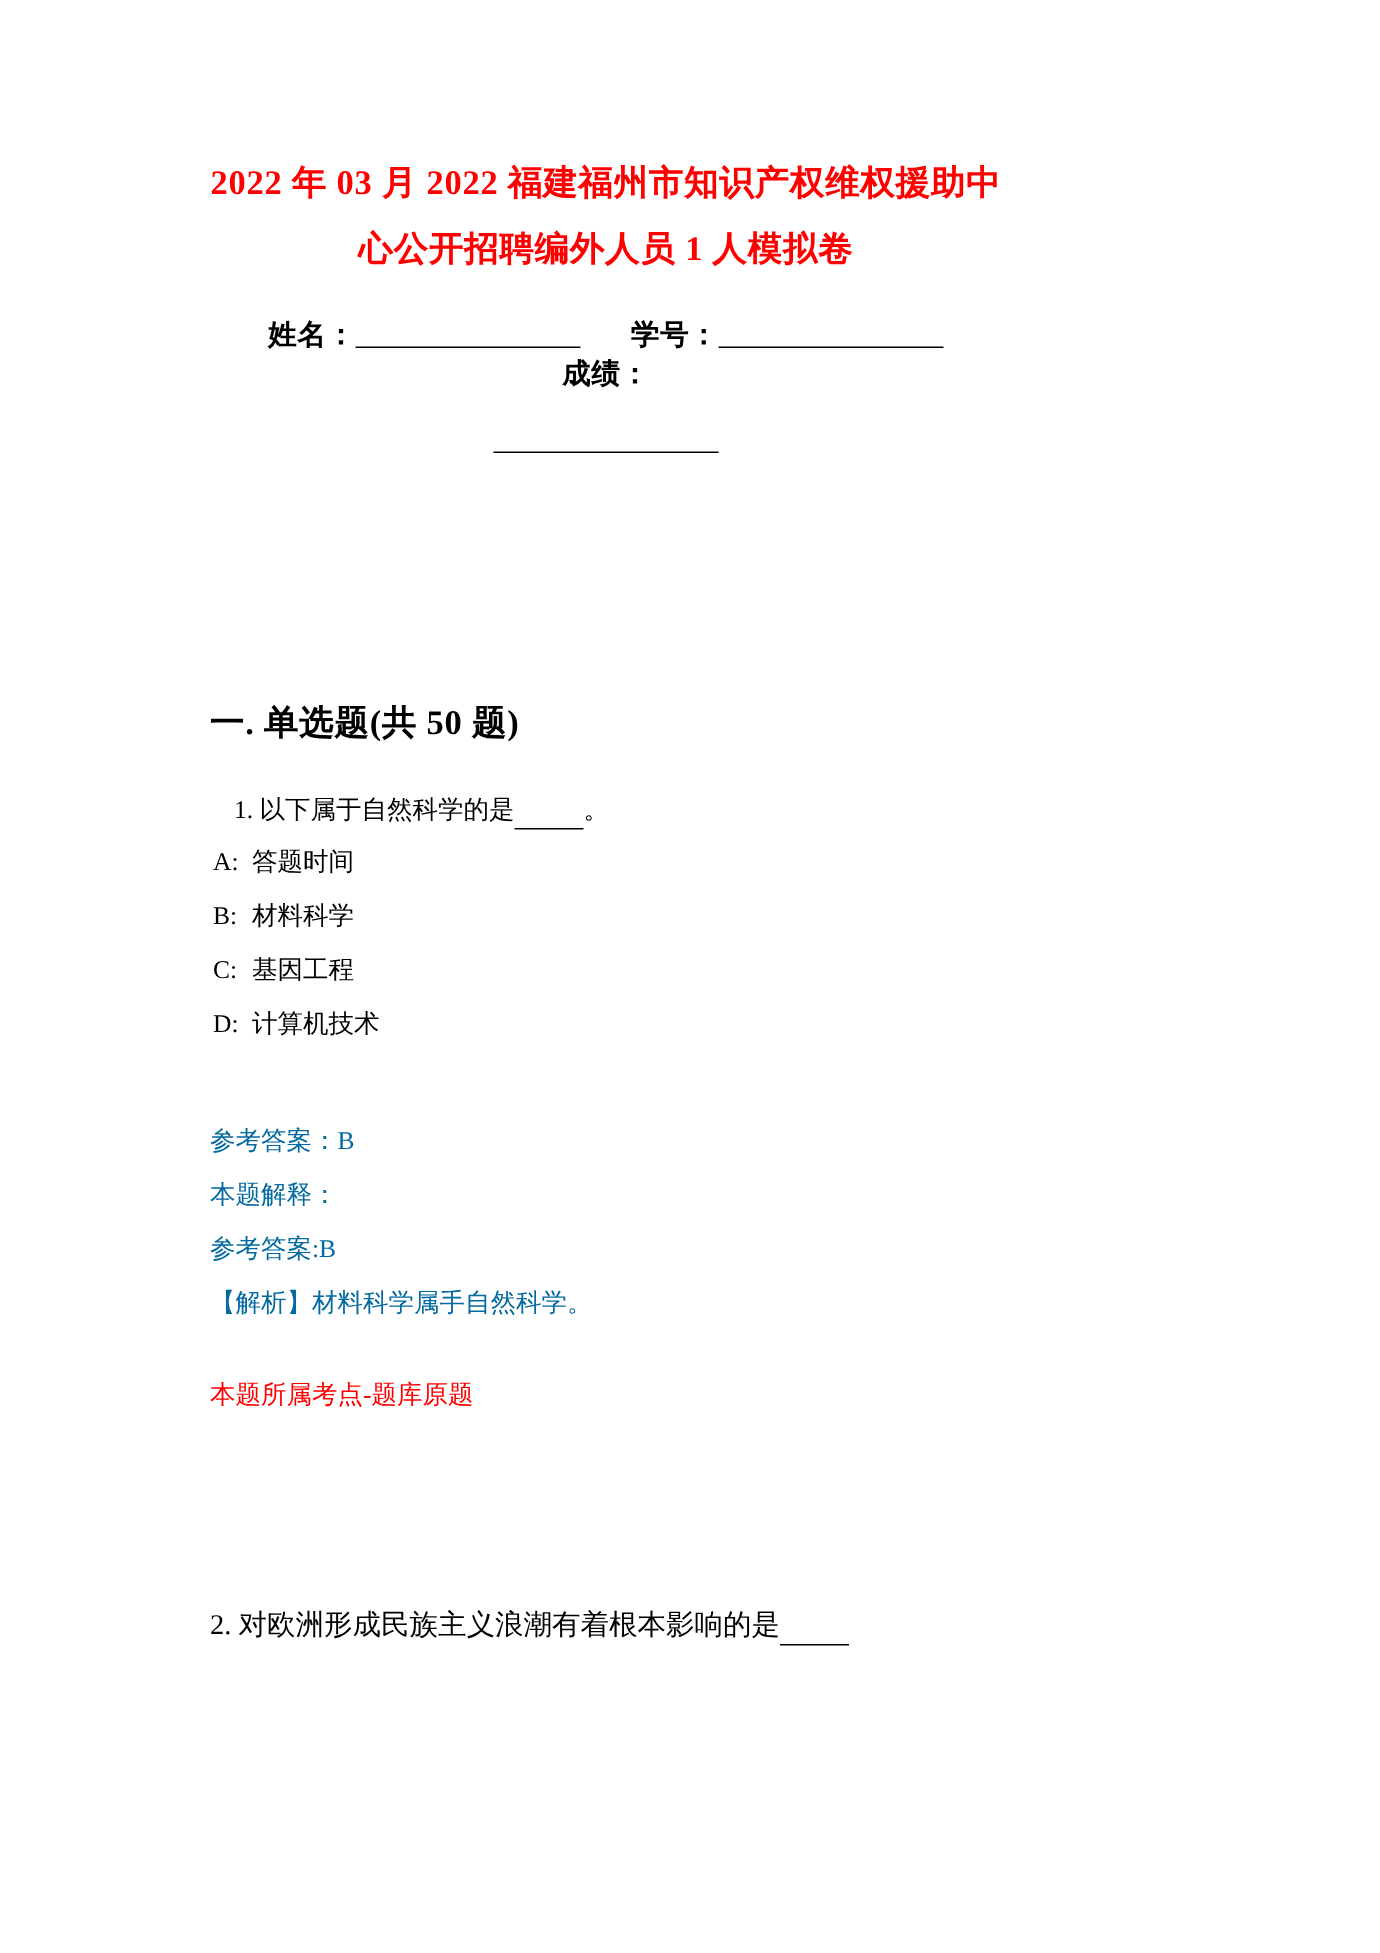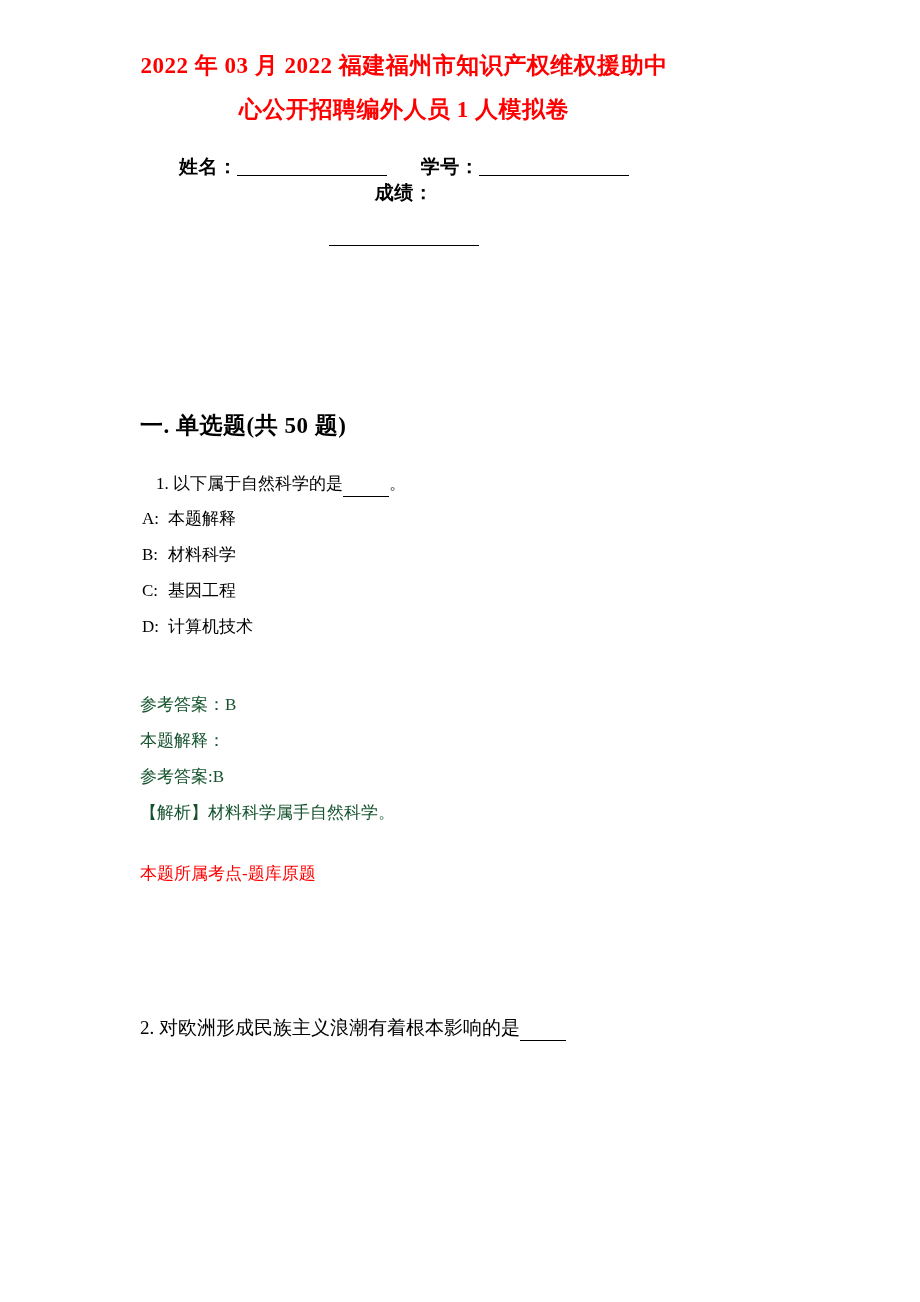--- a/index.html
+++ b/index.html
@@ -12,21 +12,21 @@
     height: 1302px;
     font-family: "Liberation Serif", "DejaVu Serif", serif;
     color: #000000;
     position: relative;
     overflow: hidden;
   }
   .page {
     width: 808px;
     height: 1302px;
     box-sizing: border-box;
-    padding: 44px 140px 0 140px;
+    padding: 100px 140px 0 140px;
     position: relative;
   }
   .doc-title {
     color: #ff0000;
     font-weight: bold;
     font-size: 23px;
     line-height: 44px;
     text-align: center;
     letter-spacing: 0.5px;
     margin: 0 0 0 0;
@@ -91,21 +91,21 @@
     width: 26px;
     font-family: "Liberation Serif", serif;
   }
   .ans-block {
     margin-top: 42px;
     color: #ff0000;
   }
   .ans-line {
     font-size: 17px;
     line-height: 36px;
-    color: #14532d;
+    color: #0369a1;
   }
   .ans-gap {
     height: 26px;
   }
   .topic-line {
     color: #ff0000;
     font-size: 17px;
     line-height: 34px;
   }
   .q2 {
@@ -141,21 +141,21 @@
   </div>
 
   <div class="section-head">一. 单选题(共 50 题)</div>
 
   <div class="q-block">
     <div class="q-stem">
       <span>1. 以下属于自然科学的是</span><span class="underline-inline"></span><span>。</span>
     </div>
 
     <div class="opt">
-      <span class="letter">A:</span><span>本题解释</span>
+      <span class="letter">A:</span><span>答题时间</span>
     </div>
     <div class="opt">
       <span class="letter">B:</span><span>材料科学</span>
     </div>
     <div class="opt">
       <span class="letter">C:</span><span>基因工程</span>
     </div>
     <div class="opt">
       <span class="letter">D:</span><span>计算机技术</span>
     </div>

